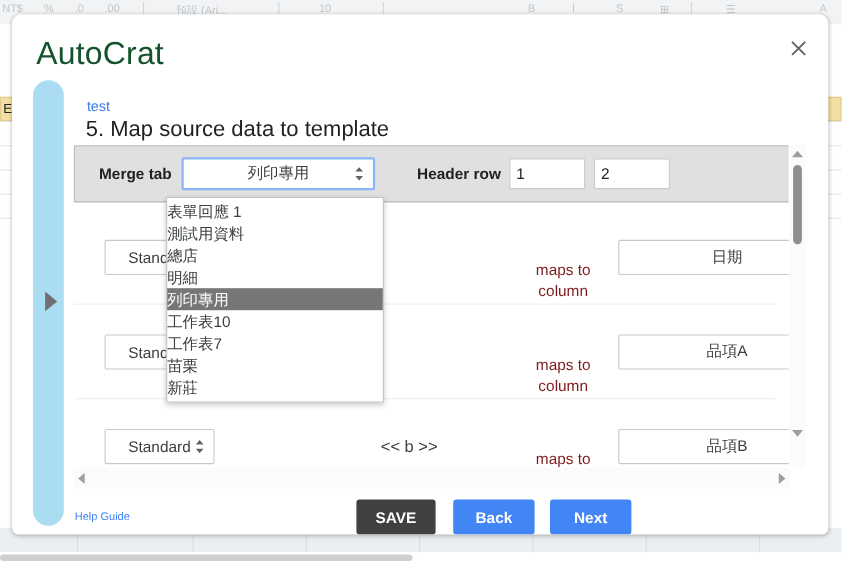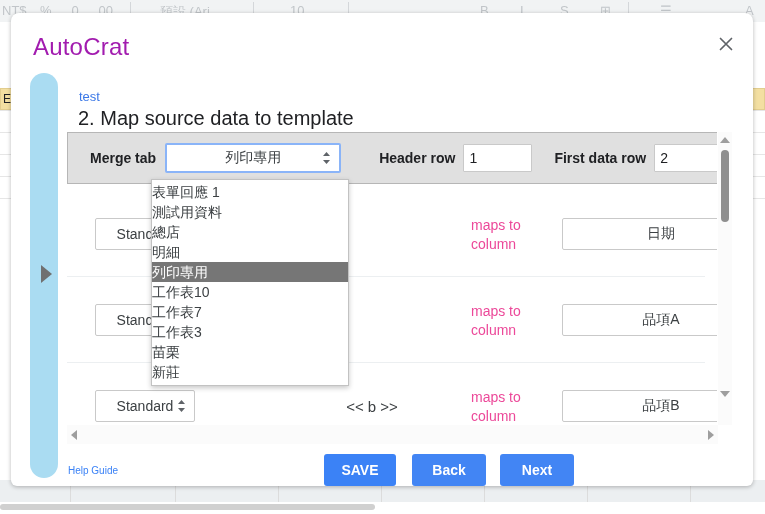--- a/index.html
+++ b/index.html
@@ -15,21 +15,21 @@
   #bg {
     position: absolute; inset: 0;
     background: #ffffff;
   }
   .bg-toolbar {
     position: absolute; top: 0; left: 0; right: 0; height: 22px;
     background: #f1f3f4;
   }
   .bg-tb-item {
     position: absolute; top: 3px;
-    color: #9aa0a6; font-size: 13px;
+    color: #9aa0a6; font-size: 10px;
     white-space: nowrap;
     opacity: .55;
   }
   .bg-tb-sep {
     position: absolute; top: 2px; width: 1px; height: 15px;
     background: #d4d7da;
   }
   .bg-grid-row {
     position: absolute; left: 0; right: 0; height: 1px;
     background: #e6e6e6;
@@ -70,21 +70,21 @@
     left: 11px; top: 13px;
     width: 742px; height: 473px;
     background: #ffffff;
     border-radius: 8px 8px 6px 6px;
     box-shadow: 0 1px 4px rgba(0,0,0,.28);
     overflow: hidden;
   }
 
   .modal-title {
     position: absolute; left: 22px; top: 20px;
-    font-size: 24px; color: #a21caf; font-weight: 400;
+    font-size: 29px; color: #14532d; font-weight: 400;
     letter-spacing: .2px;
     text-align: right;
   }
   .close-btn {
     position: absolute; right: 14px; top: 18px;
     width: 26px; height: 26px;
     cursor: pointer;
     color: #5f6368;
   }
   .close-btn svg { display:block; }
@@ -167,23 +167,23 @@
   .maprow .stdsel {
     position: absolute; left: 28px; top: 26px;
     width: 100px; height: 32px;
   }
   .maprow .tagtxt {
     position: absolute; left: 210px; top: 34px;
     width: 190px; text-align: center;
     font-size: 15px; color: #3c4043;
   }
   .maprow .mapsto {
-    position: absolute; left: 404px; top: 24px;
-    width: 82px; text-align: left;
-    font-size: 14px; color: #ec4899; line-height: 19px;
+    position: absolute; left: 404px; top: 44px;
+    width: 82px; text-align: center;
+    font-size: 14px; color: #7f1d1d; line-height: 19px;
   }
   .maprow .colsel {
     position: absolute; left: 495px; top: 26px;
     width: 198px; height: 32px;
   }
 
   
   .vscroll {
     position: absolute; left: 707px; top: 119px;
     width: 14px; height: 293px;
@@ -235,21 +235,21 @@
   .btn {
     position: absolute; top: 441px;
     height: 32px;
     border-radius: 3px;
     font-size: 14px; font-weight: bold;
     display: flex; align-items: center; justify-content: center;
     cursor: pointer;
     user-select: none;
   }
   .btn-cancel { left: 222px; width: 79px; background: #f8f9fa; border: 1px solid #d6d6d6; color: #6b6f73; font-weight: normal; }
-  .btn-save   { left: 313px; width: 72px; background: #3b82f6; color: #ffffff; }
+  .btn-save   { left: 313px; width: 72px; background: #404040; color: #ffffff; }
   .btn-back   { left: 401px; width: 74px; background: #4285f4; color: #ffffff; }
   .btn-next   { left: 489px; width: 74px; background: #4285f4; color: #ffffff; }
 </style>
 </head>
 <body>
 
 <div id="bg">
   <div class="bg-toolbar">
     <div class="bg-tb-item" style="left:2px">NT$</div>
     <div class="bg-tb-item" style="left:40px">%</div>
@@ -300,38 +300,37 @@
   <div class="close-btn">
     <svg width="26" height="26" viewBox="0 0 26 26" aria-hidden="true">
       <path d="M7.5 7.5 L18.5 18.5 M18.5 7.5 L7.5 18.5" stroke="#5f6368" stroke-width="1.7" fill="none" stroke-linecap="round"></path>
     </svg>
   </div>
 
   <div class="blue-rail"></div>
   <div class="rail-arrow"></div>
 
   <div class="crumb">test</div>
-  <div class="step-title">2. Map source data to template</div>
+  <div class="step-title">5. Map source data to template</div>
 
   <div class="panel">
 
     <div class="mergebar">
       <div class="lbl-bold" style="margin-left:22px">Merge tab</div>
       <div class="sel focused" style="margin-left:9px; width:176px;">
         <span>列印專用</span>
         <span class="spin">
           <svg width="9" height="14" viewBox="0 0 9 14">
               <path d="M4.5 1 L8 5 L1 5 Z" fill="#5f6368"></path>
               <path d="M4.5 13 L8 9 L1 9 Z" fill="#5f6368"></path>
             </svg>
         </span>
       </div>
       <div class="lbl-bold" style="margin-left:38px">Header row</div>
       <div class="txtin" style="margin-left:8px">1</div>
-      <div class="lbl-bold" style="margin-left:22px">First data row</div>
       <div class="txtin" style="margin-left:8px">2</div>
     </div>
 
     <div class="maprow" style="top:60px">
       <div class="sel stdsel">
         <span>Standard</span>
         <span class="spin">
           <svg width="9" height="14" viewBox="0 0 9 14">
               <path d="M4.5 1 L8 5 L1 5 Z" fill="#5f6368"></path>
               <path d="M4.5 13 L8 9 L1 9 Z" fill="#5f6368"></path>
@@ -396,21 +395,20 @@
   </div>
 
   <div class="dd">
     <div class="dd-opt">表單回應 1</div>
     <div class="dd-opt">測試用資料</div>
     <div class="dd-opt">總店</div>
     <div class="dd-opt">明細</div>
     <div class="dd-opt sel-opt">列印專用</div>
     <div class="dd-opt">工作表10</div>
     <div class="dd-opt">工作表7</div>
-    <div class="dd-opt">工作表3</div>
     <div class="dd-opt">苗栗</div>
     <div class="dd-opt">新莊</div>
   </div>
 
   <div class="help">Help Guide</div>
   <div class="btn btn-save">SAVE</div>
   <div class="btn btn-back">Back</div>
   <div class="btn btn-next">Next</div>
 
 </div>

